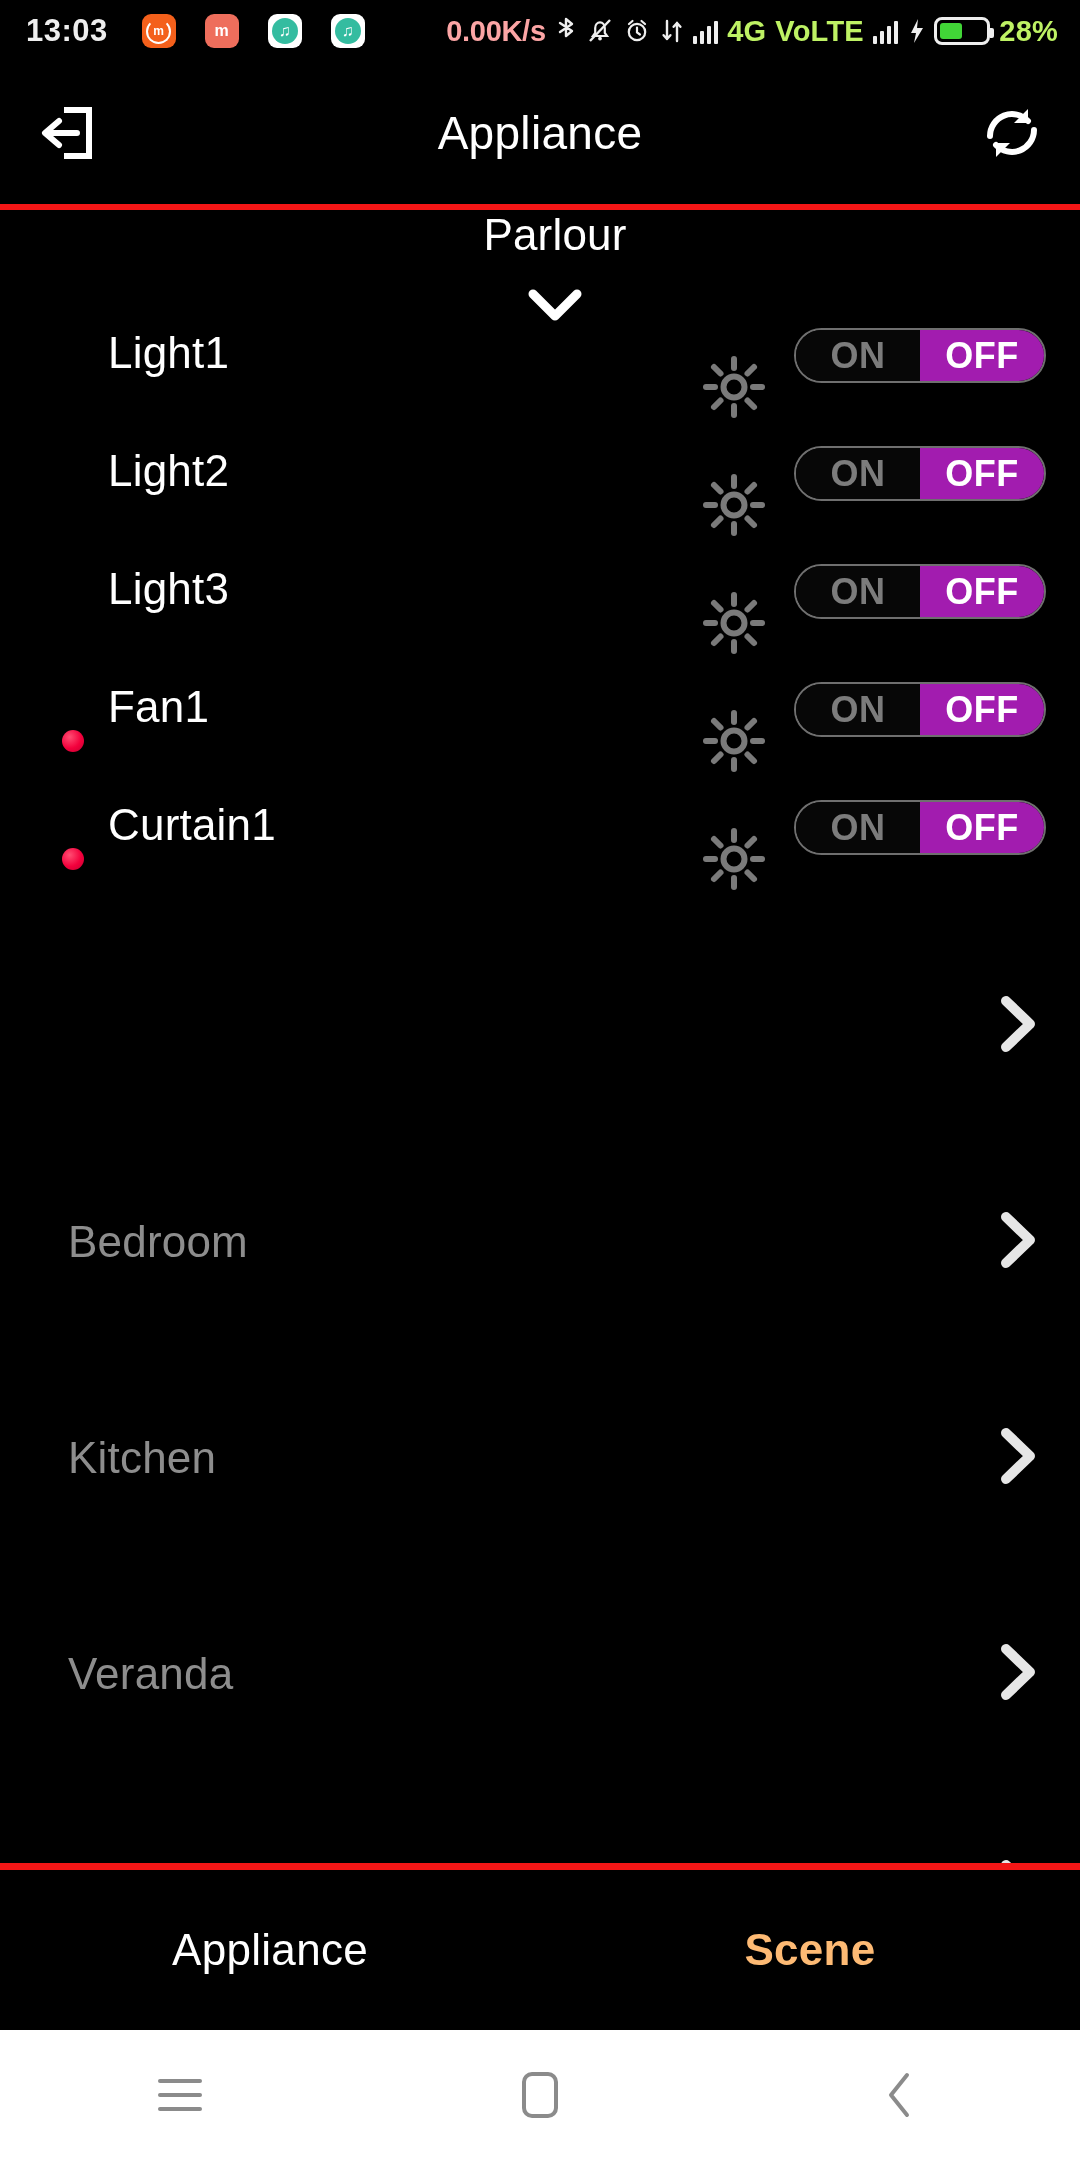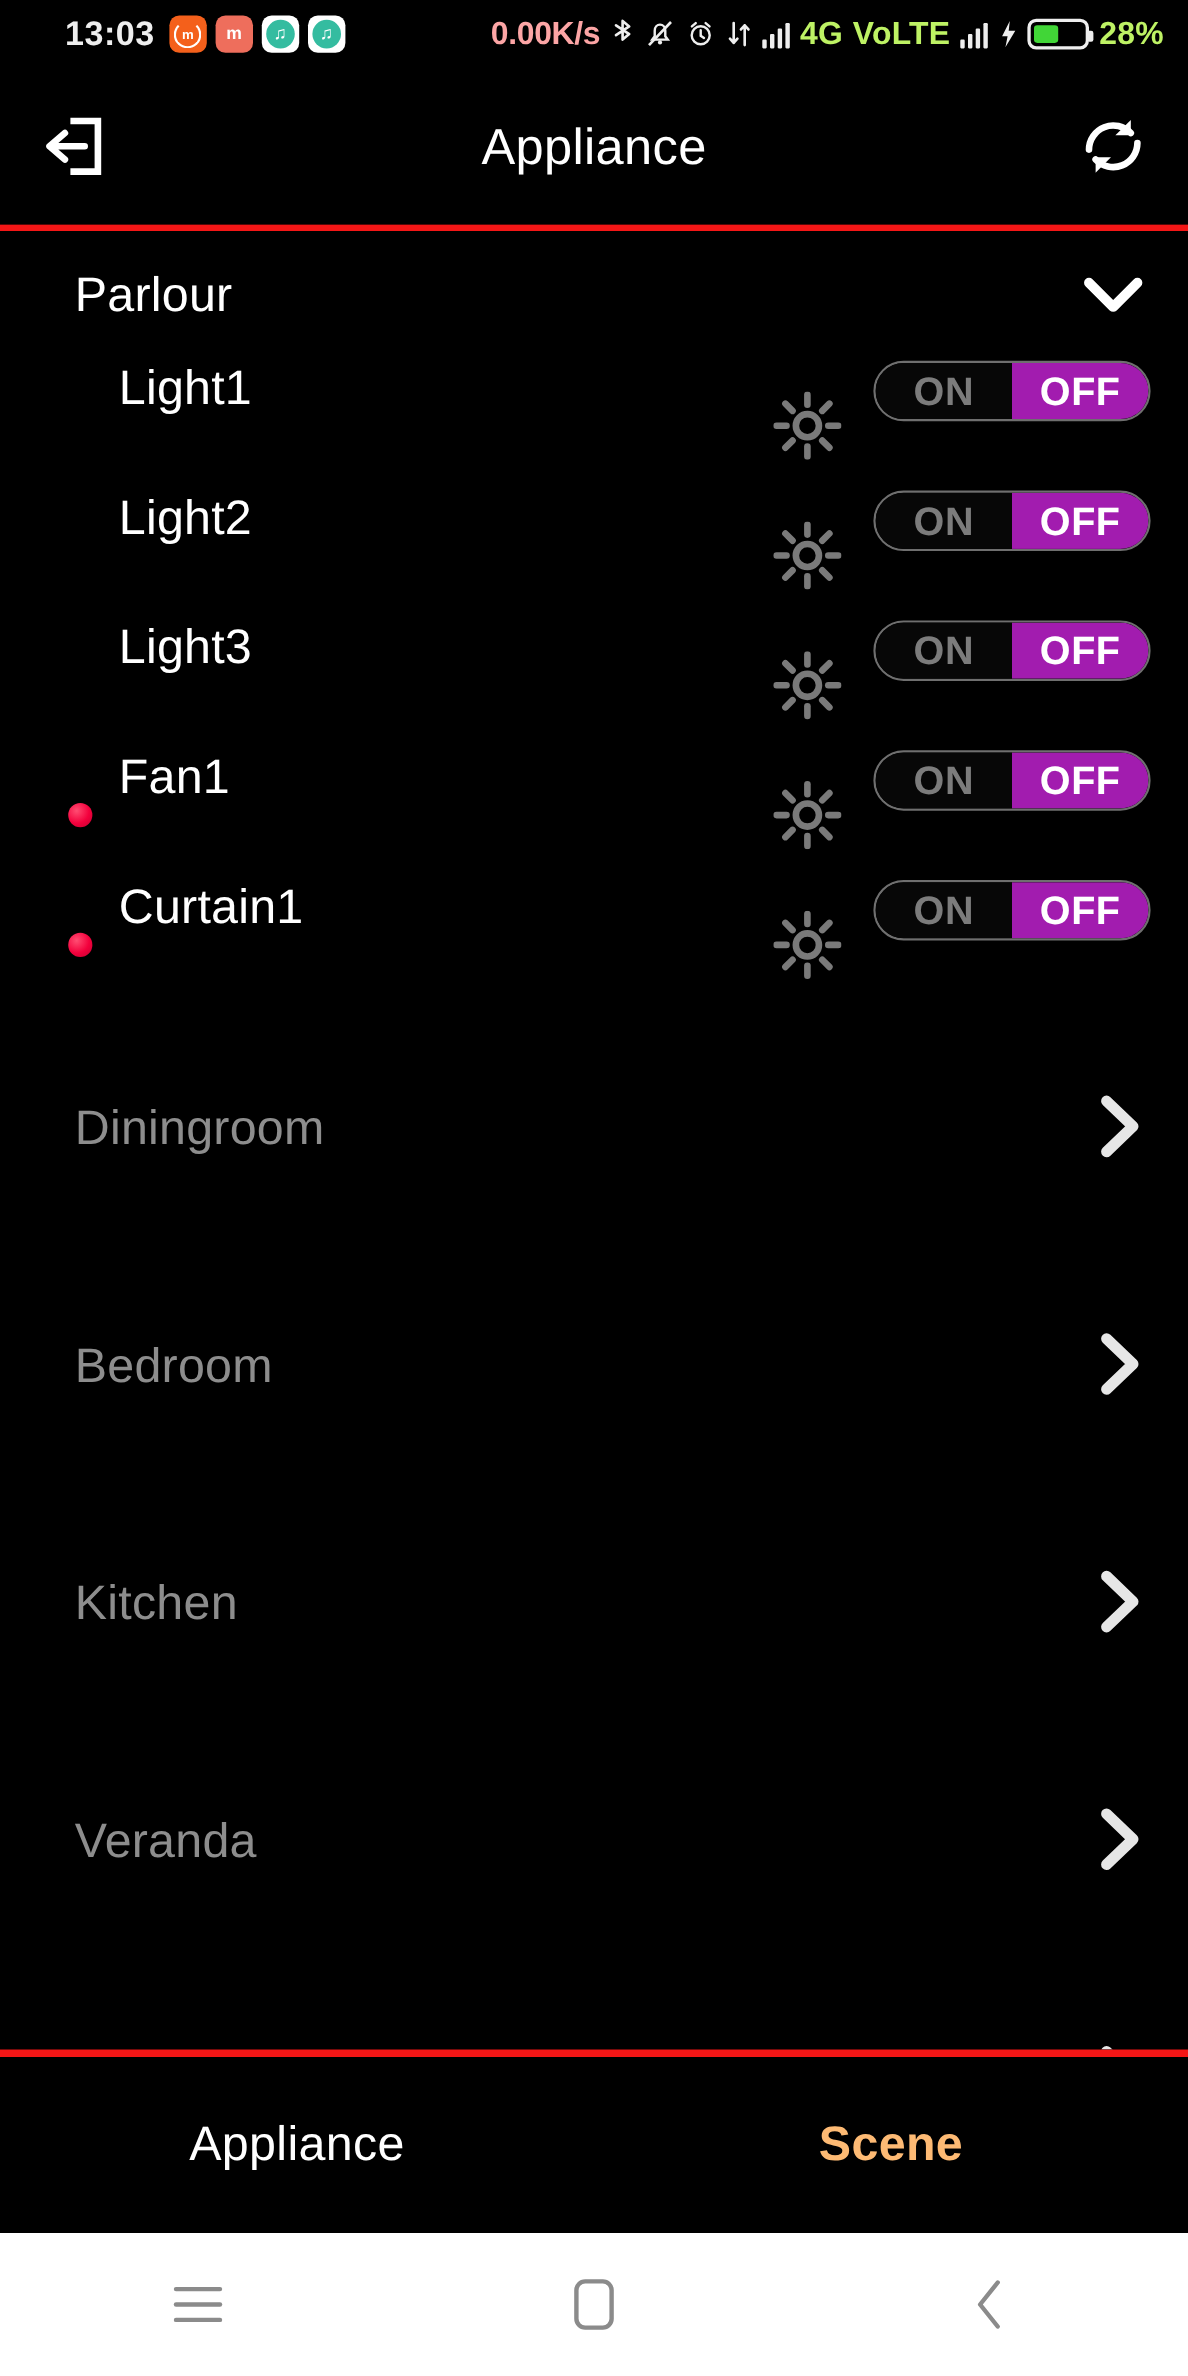--- a/index.html
+++ b/index.html
@@ -13,21 +13,21 @@
 
   
   .statusbar {
     height:62px; flex:0 0 62px;
     display:flex; align-items:center;
     padding:0 22px 0 26px;
     color:#e8e8e8;
     font-size:30px; font-weight:700;
     letter-spacing:0.2px;
   }
-  .sb-left { display:flex; align-items:center; gap:8px;margin-left:33px; }
+  .sb-left { display:flex; align-items:center; gap:29px; }
   .sb-time { font-size:31px; font-weight:700; color:#eee; letter-spacing:0.5px; margin-right:5px; }
   .appicon { width:34px; height:34px; border-radius:9px; display:flex; align-items:center; justify-content:center;
              font-size:17px; font-weight:700; line-height:1; }
   .appicon.mi-orange { background:#F4601B; color:#fff; }
   .appicon.mi-orange .ring { width:25px;height:25px;border:2.5px solid #fff;border-radius:50%;border-top-color:transparent;
             display:flex;align-items:center;justify-content:center;font-size:12px;font-weight:700; }
   .appicon.mi-salmon { background:#EE6E5C; color:#fff; font-size:16px; }
   .appicon.music { background:#fff; }
   .appicon.music .note { width:26px;height:26px;border-radius:50%;background:#34BCA0;display:flex;align-items:center;justify-content:center;color:#fff;font-size:16px; }
 
@@ -55,21 +55,21 @@
               width:92px;height:92px;display:flex;align-items:center;justify-content:center;cursor:pointer; }
   .btn-refresh { position:absolute; right:22px; top:50%; transform:translateY(-50%);
               width:92px;height:92px;display:flex;align-items:center;justify-content:center;cursor:pointer; }
 
   .rule-red { flex:0 0 6px; background:#F41616; width:100%; }
 
   
   .content { flex:1 1 auto; position:relative; overflow:hidden; background:#000; }
 
   .room-head {
-    height:118px; display:flex; align-items:center; padding:0 38px 0 68px; cursor:pointer;
+    height:118px; display:flex; align-items:center; padding:0 38px 0 68px; cursor:pointer;flex-direction:column;
   }
   .room-head .name { color:#fff; font-size:44px; font-weight:400; letter-spacing:0.2px; }
   .room-head .sp { flex:1; }
 
   .device-row {
     height:118px; display:flex; padding:0 34px 0 62px;
   }
   .dot-slot { width:46px; display:flex; align-items:center; }
   .dot { width:22px;height:22px;border-radius:50%;
          background:radial-gradient(circle at 35% 32%, #FF4D72 0%, #F3003C 55%, #C10030 100%); }
@@ -337,21 +337,20 @@
           </span>
           <span class="toggle">
             <span class="seg on">ON</span>
             <span class="seg off">OFF</span>
           </span>
         </div>
       </div>
 
     <div id="room-list">
         <div class="room-link">
-          <span class="name">Diningroom</span>
           <span class="sp"></span>
           <span><svg width="52" height="62" viewBox="0 0 52 62">
               <path d="M14 8l24 23-24 23" fill="none" stroke="#e6e6e6" stroke-width="10" stroke-linecap="round" stroke-linejoin="round"></path>
             </svg></span>
         </div>
         <div class="room-link">
           <span class="name">Bedroom</span>
           <span class="sp"></span>
           <span><svg width="52" height="62" viewBox="0 0 52 62">
               <path d="M14 8l24 23-24 23" fill="none" stroke="#e6e6e6" stroke-width="10" stroke-linecap="round" stroke-linejoin="round"></path>

